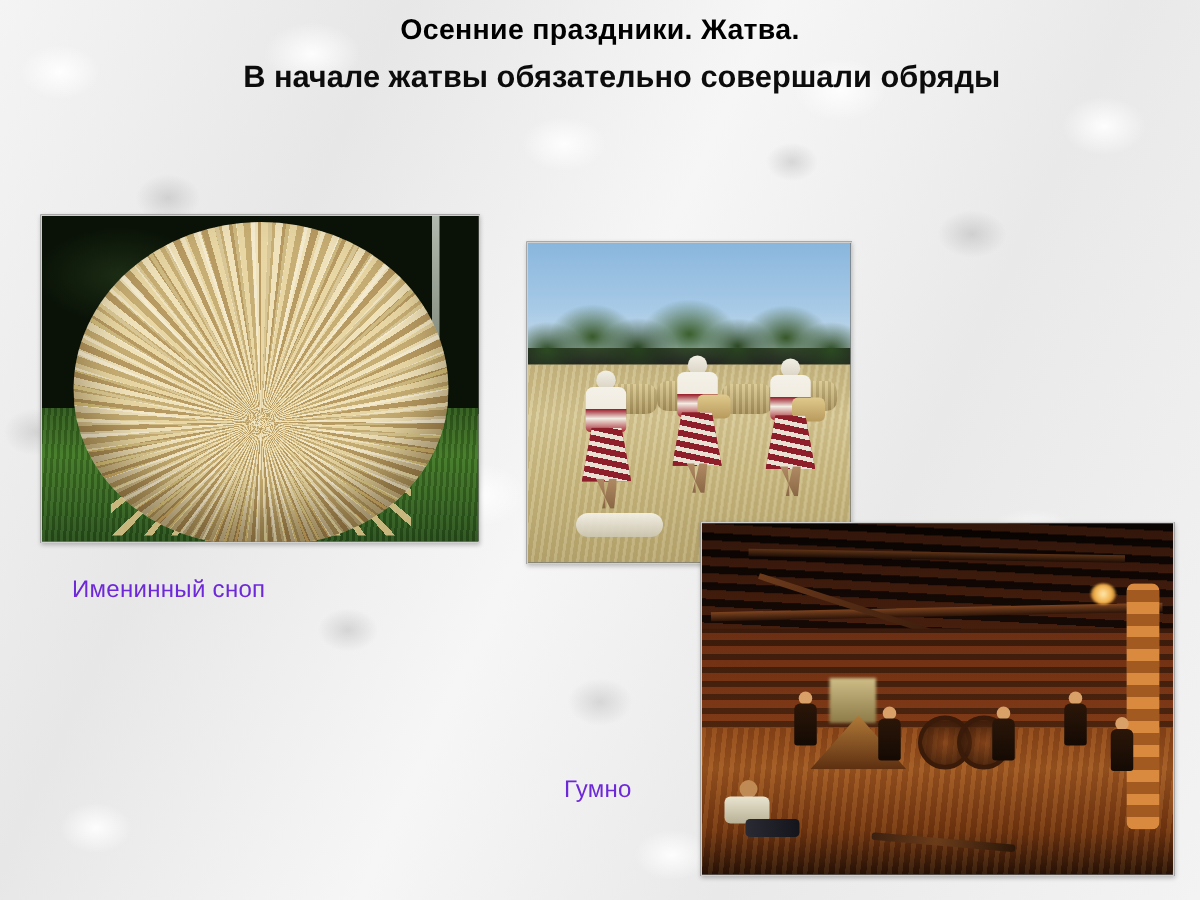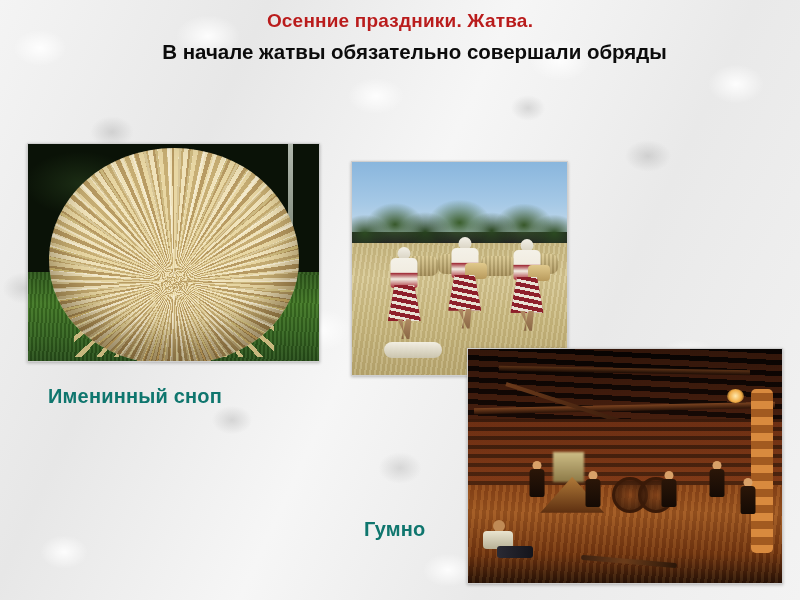--- a/index.html
+++ b/index.html
@@ -62,21 +62,21 @@
     text-align: center;
     z-index: 5;
   }
   .slide-title {
     margin: 0;
     padding-top: 9px;
     font-size: 19px;
     font-weight: bold;
     line-height: 24px;
     letter-spacing: .2px;
-    color: #b91c1c;
+    color: #000000;
     text-shadow: 0 0 1px rgba(255,255,255,.6);
   }
   .slide-body {
     margin: 0;
     padding-top: 5px;
     font-size: 20.5px;
     font-weight: bold;
     line-height: 28px;
     color: #0c0c0c;
   }
@@ -334,29 +334,29 @@
   .barn-tool {
     position: absolute; left: 36%; bottom: 8%; width: 96px; height: 5px;
     background: linear-gradient(90deg, #3a2010, #6b3c1a 45%, #2a1608);
     transform: rotate(5deg);
     border-radius: 2px;
   }
 
   
   .caption {
     position: absolute;
-    font-size: 20px;
-    font-weight: bold;
-    color: #0f766e;
+    font-size: 16px;
+    font-weight: normal;
+    color: #6d28d9;
     letter-spacing: .2px;
     white-space: nowrap;
     z-index: 8;
   }
   #caption-sheaf { left: 48px; top: 385px; }
-  #caption-barn  { left: 364px; top: 518px; }
+  #caption-barn  { left: 376px; top: 518px; }
 </style>
 </head>
 <body>
 
 <div id="slide">
 
   <div class="bg-texture"></div>
 
   <div class="text-block">
     <div class="slide-title">Осенние праздники. Жатва.</div>

